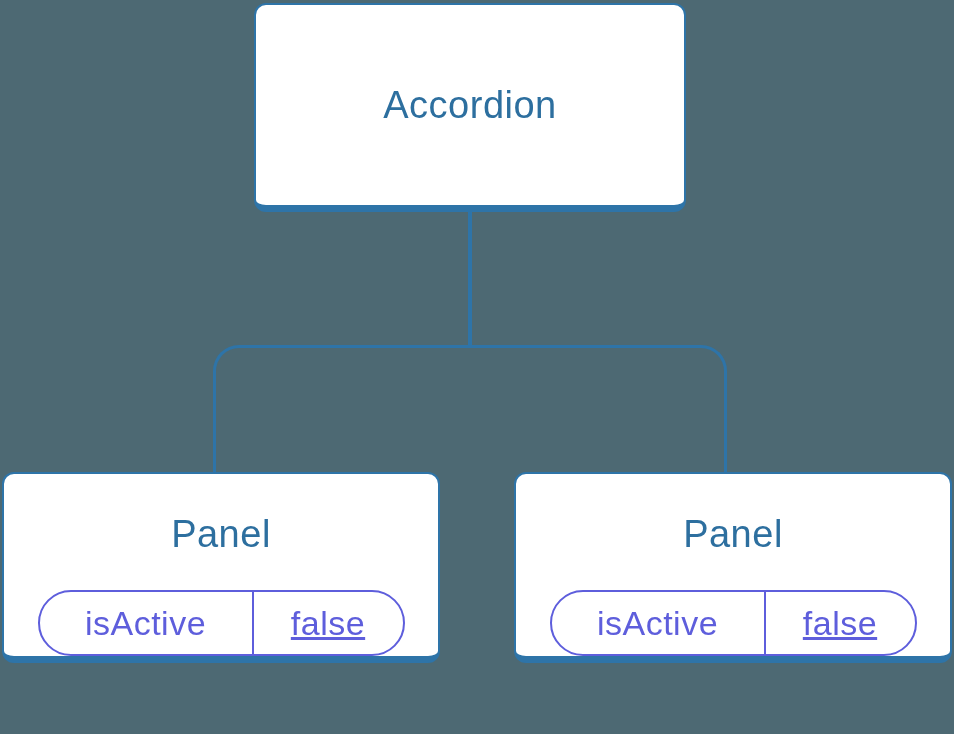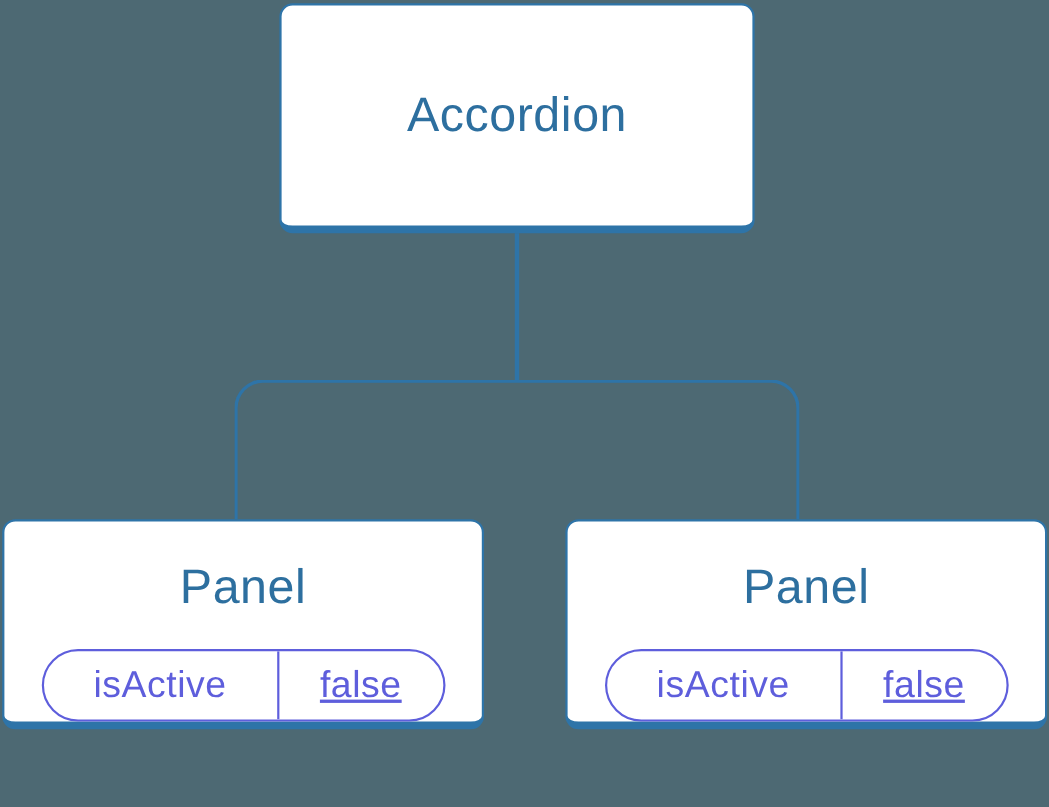--- a/index.html
+++ b/index.html
@@ -18,21 +18,21 @@
   .node {
     position: absolute;
     box-sizing: border-box;
     background: var(--node-bg, #FFFFFF);
     border: 2px solid var(--line, #2E74A8);
     border-bottom-width: 7px;
     border-radius: 12px;
   }
   .node-title {
     color: var(--blue-text, #2D6F9F);
-    font-size: 44px;
+    font-size: 38px;
     font-weight: 500;
     letter-spacing: 0.5px;
     line-height: 44px;
     text-align: center;
   }
   .root-node {
     left: 254px;
     top: 3px;
     width: 432px;
     height: 209px;

